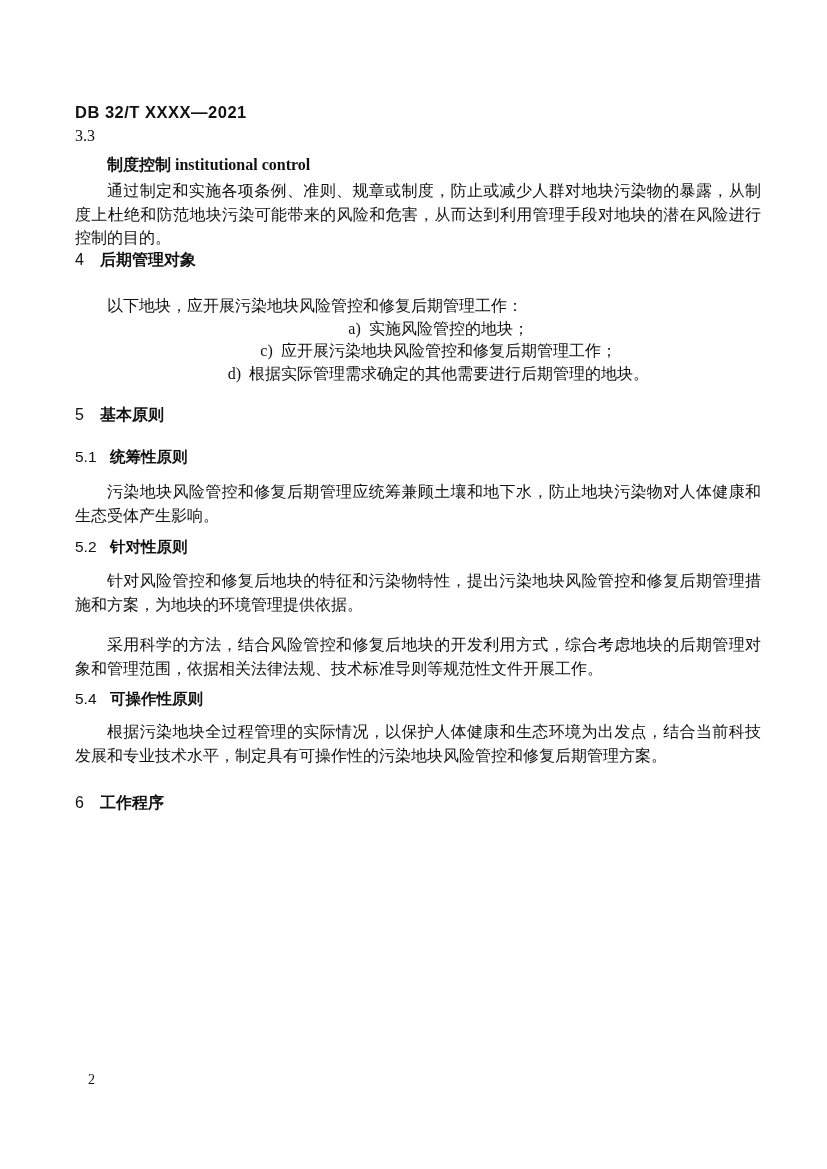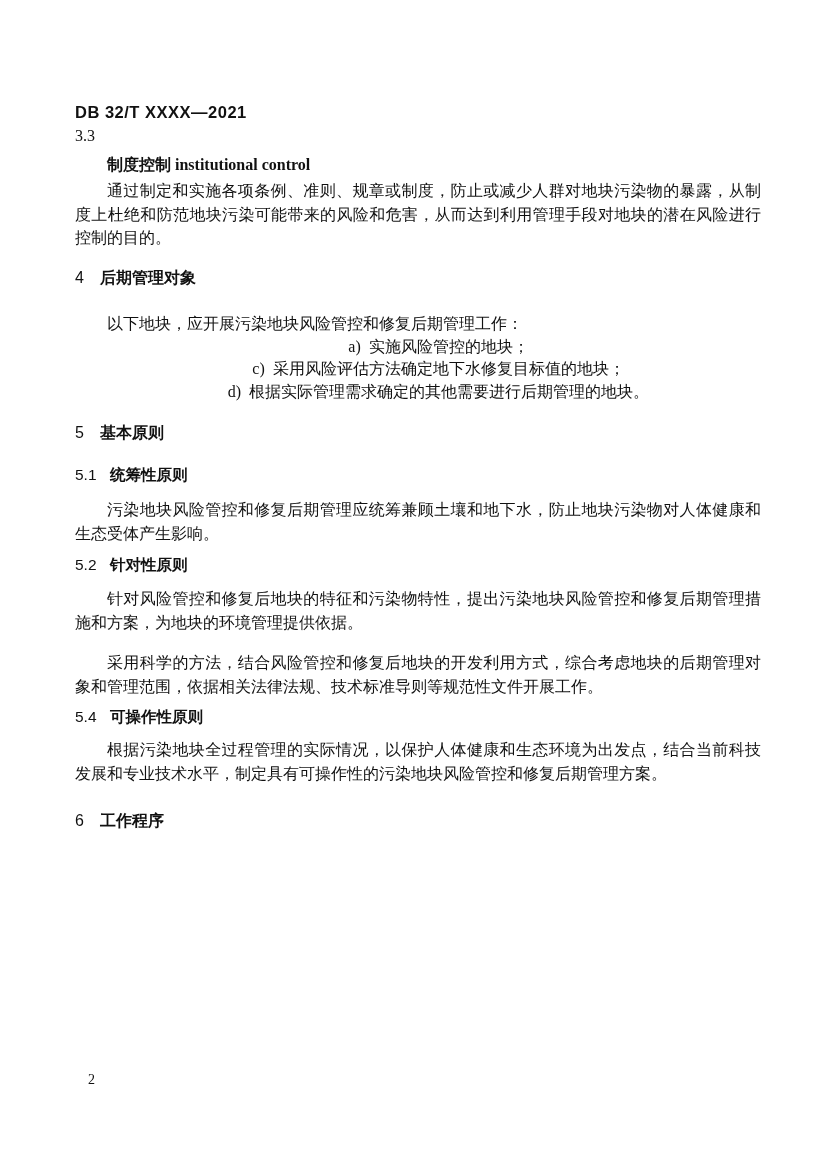--- a/index.html
+++ b/index.html
@@ -53,21 +53,21 @@
   }
   .h-sub {
     font-weight: bold;
     font-family: Liberation Sans, sans-serif;
     font-size: 15.5px;
     line-height: 20px;
   }
   .h-main .num, .h-sub .num { font-weight: normal; }
   .h-main .num { display: inline-block; min-width: 25px; }
   .h-sub .num { display: inline-block; min-width: 35px; }
-  .hm-4 { margin-top: 18px; }
+  .hm-4 { }
   .intro-4 { margin-top: 24px; }
   .list { margin-left: 33px; margin-top: 1px; text-align: center; }
   .list-item { line-height: 22.4px; }
   .list-item .li-label { display: inline-block; width: 29px; }
   .hm-5 { margin-top: 20px; }
   .hs-51 { margin-top: 22px; }
   .p-51 { margin-top: 13px; }
   .hs-52 { margin-top: 10px; }
   .p-52 { margin-top: 12px; }
   .hs-53 { margin-top: 10px; }
@@ -101,21 +101,21 @@
     <span class="num">4</span><span>后期管理对象</span>
   </div>
 
   <p class="para intro-4">以下地块，应开展污染地块风险管控和修复后期管理工作：</p>
 
   <div class="list">
     <div class="list-item">
       <span class="li-label">a)</span><span>实施风险管控的地块；</span>
     </div>
     <div class="list-item">
-      <span class="li-label">c)</span><span>采用风险评估方法确定地下水修复目标值的地块；</span>
+      <span class="li-label">c)</span><span>应开展污染地块风险管控和修复后期管理工作；</span>
     </div>
     <div class="list-item">
       <span class="li-label">d)</span><span>根据实际管理需求确定的其他需要进行后期管理的地块。</span>
     </div>
   </div>
 
   <div class="h-main hm-5">
     <span class="num">5</span><span>基本原则</span>
   </div>
 

